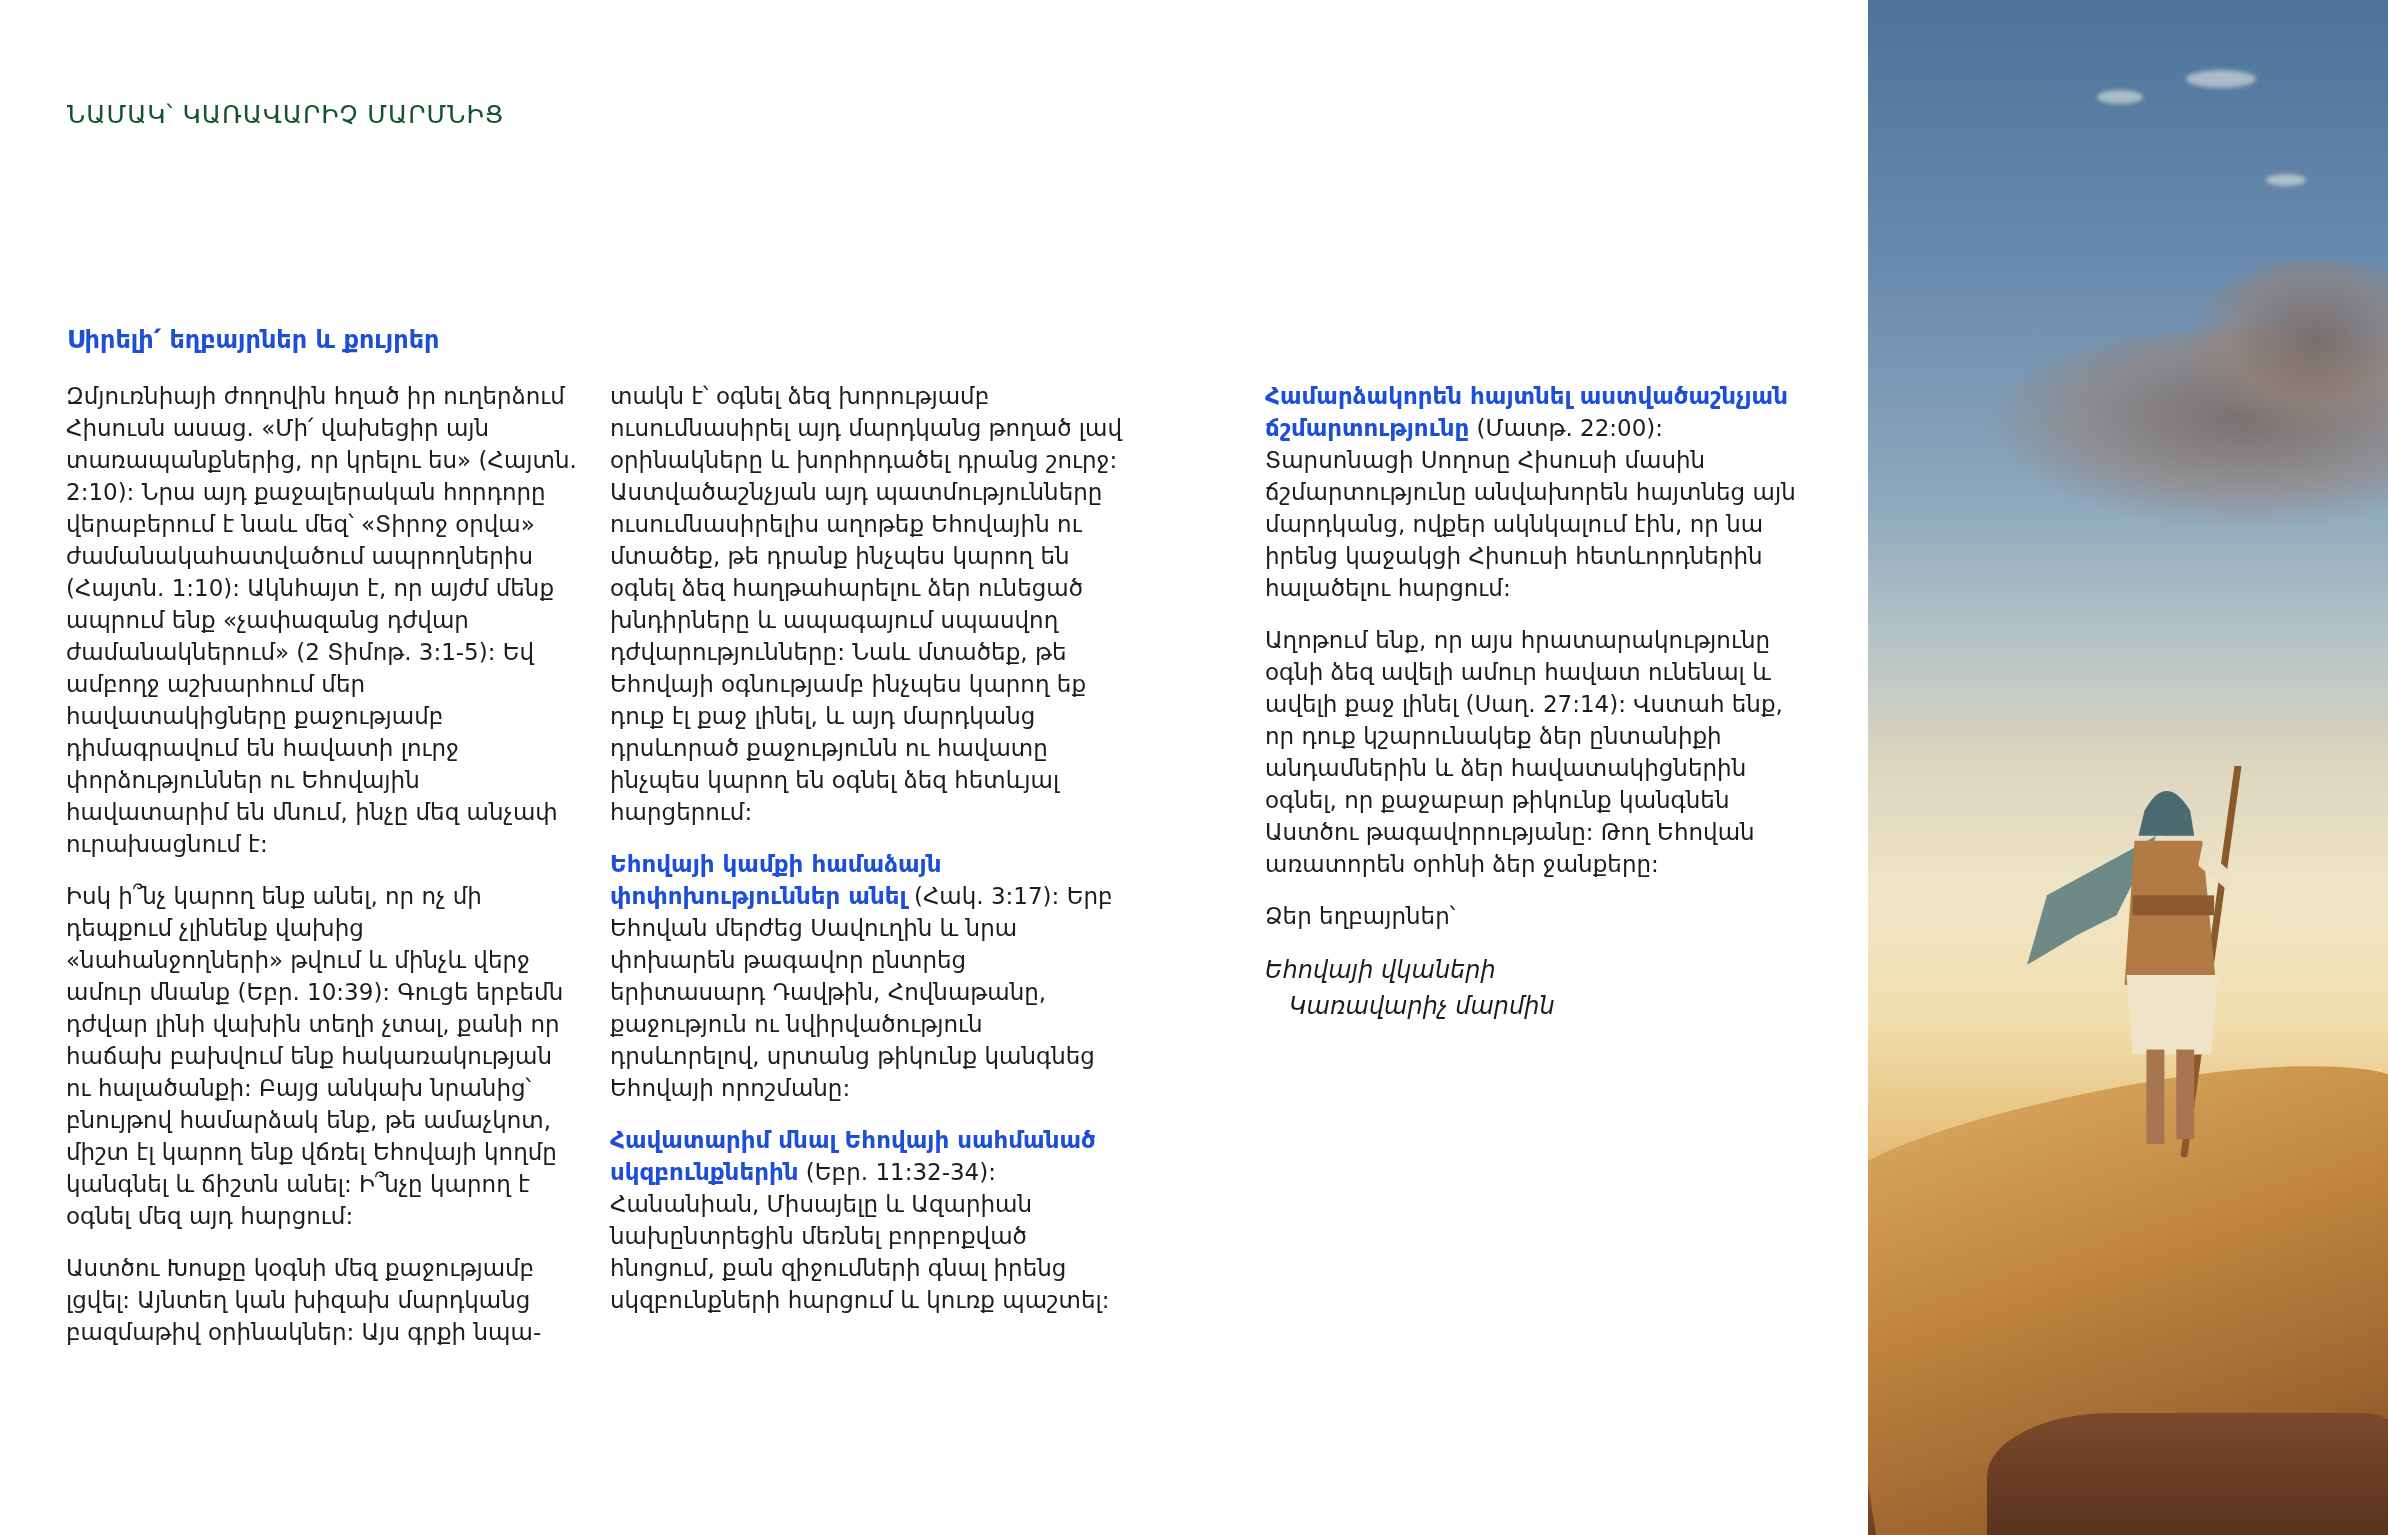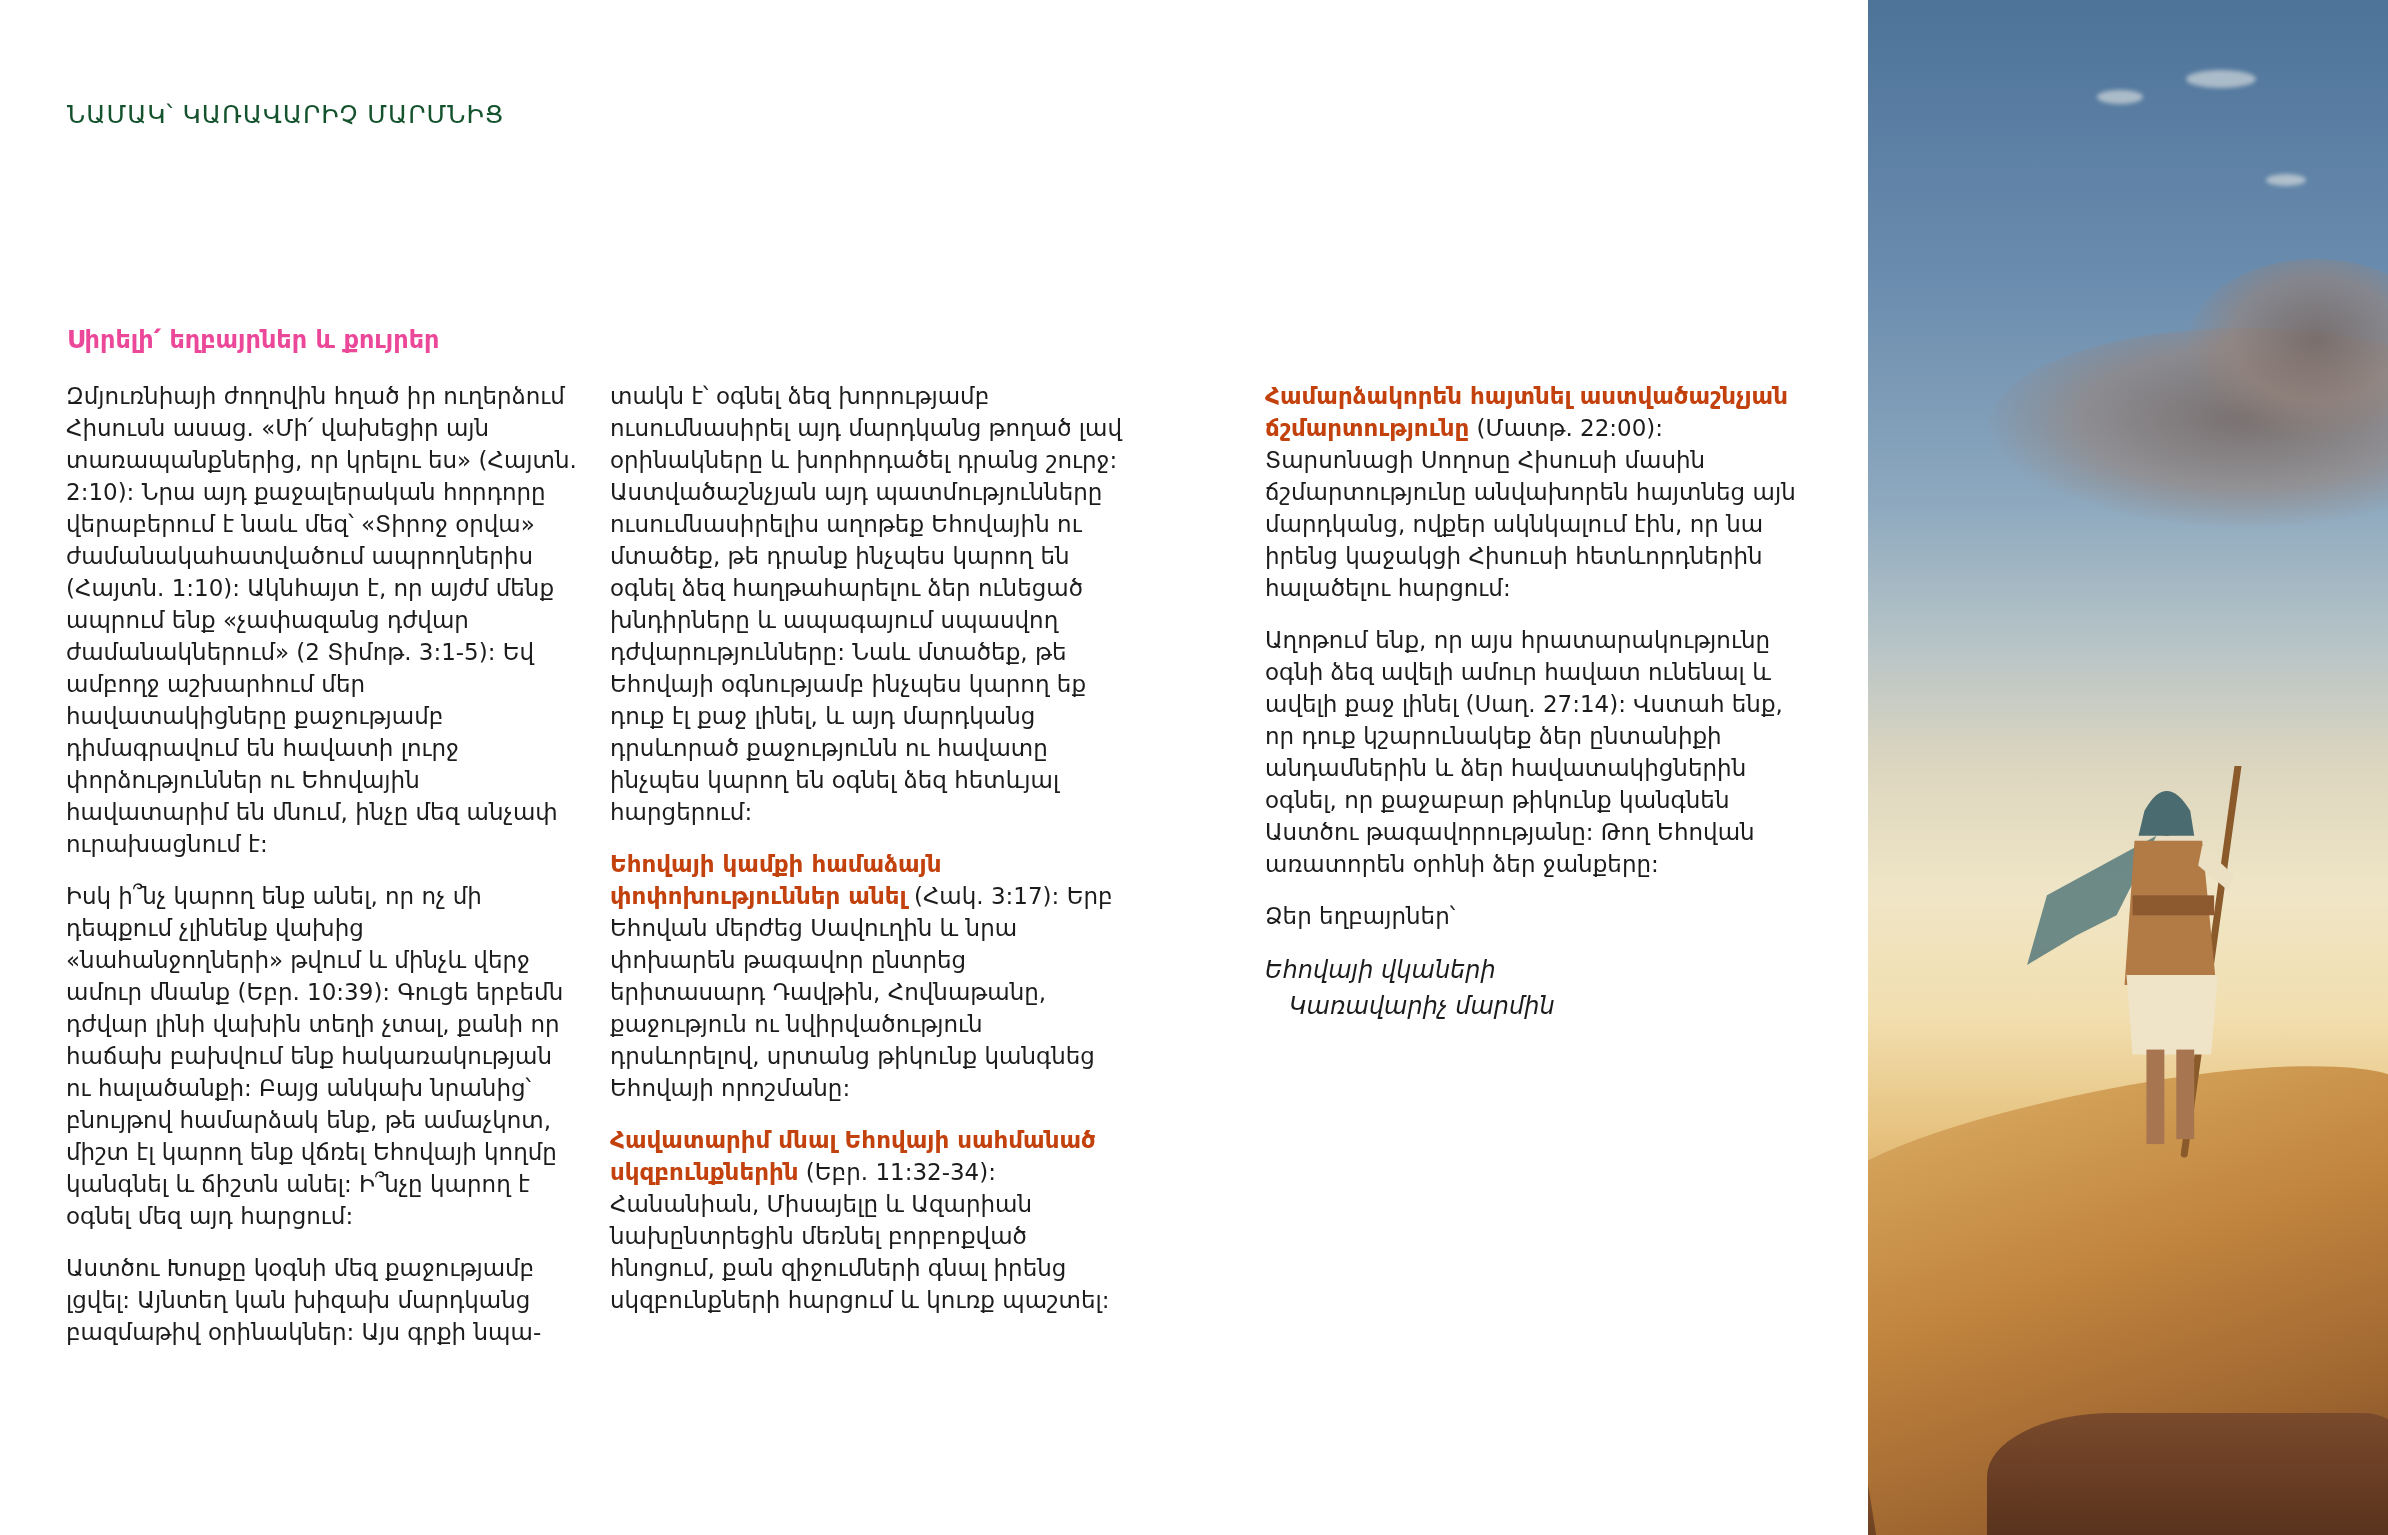--- a/index.html
+++ b/index.html
@@ -8,31 +8,31 @@
       background: #ffffff; position: relative;
       font-family: "DejaVu Sans", sans-serif; color: #1a1a1a;
     }
     .kicker {
       position: absolute; left: 67px; top: 100px;
       font-size: 25px; letter-spacing: 1px; color: #14532d;
       font-family: "DejaVu Sans", sans-serif;
     }
     .salutation {
       position: absolute; left: 67px; top: 326px;
-      font-size: 24px; font-weight: bold; color: #ec4899;
+      font-size: 24px; font-weight: bold; color: #1d4ed8;
     }
     .col {
       position: absolute; top: 380px; width: 517px;
       font-size: 23px; line-height: 32px; color: #1c1c1c;
     }
     .col p { margin: 0 0 20px 0; }
     .col1 { left: 66px; }
     .col2 { left: 610px; }
     .col3 { left: 1265px; width: 537px; }
-    .col b { font-weight: bold; color: #c2410c; }
+    .col b { font-weight: bold; color: #1d4ed8; }
     .signoff { margin-top: 4px !important; }
     .sig { font-style: italic; font-size: 24px; line-height: 36px; margin: 30px 0 0 0; }
     .sig .l2 { padding-left: 24px; display: block; }
     .sig .l1 { display: block; }
 
     .art {
       position: absolute; left: 1868px; top: 0; width: 520px; height: 1535px;
       overflow: hidden;
       background: linear-gradient(180deg,
         #4d7399 0%, #6a8cae 18%, #8ea9bf 33%, #b7c4c7 42%,

